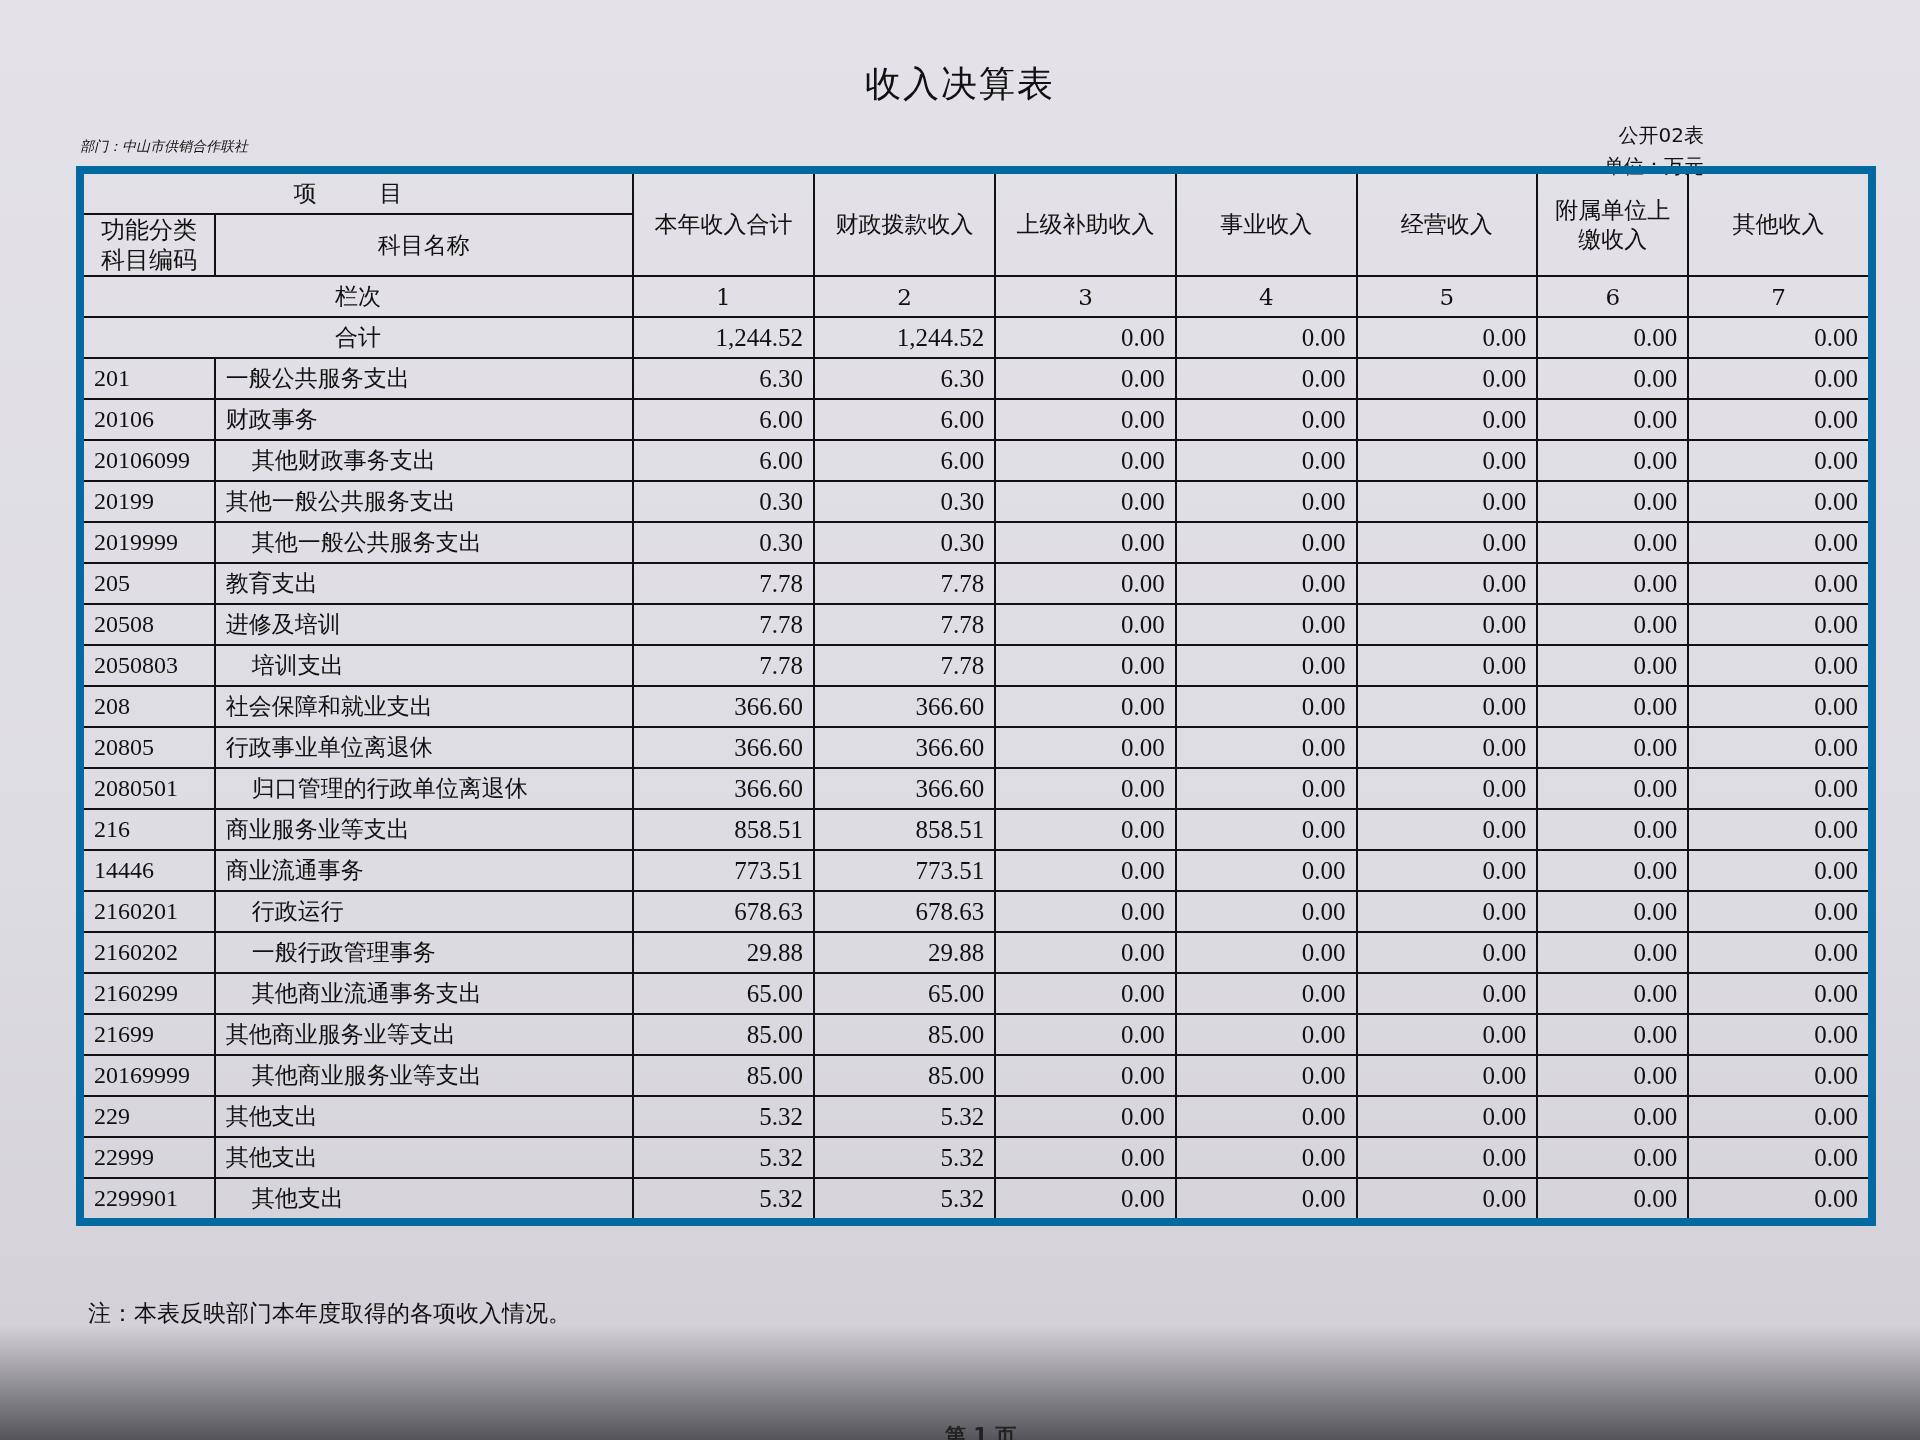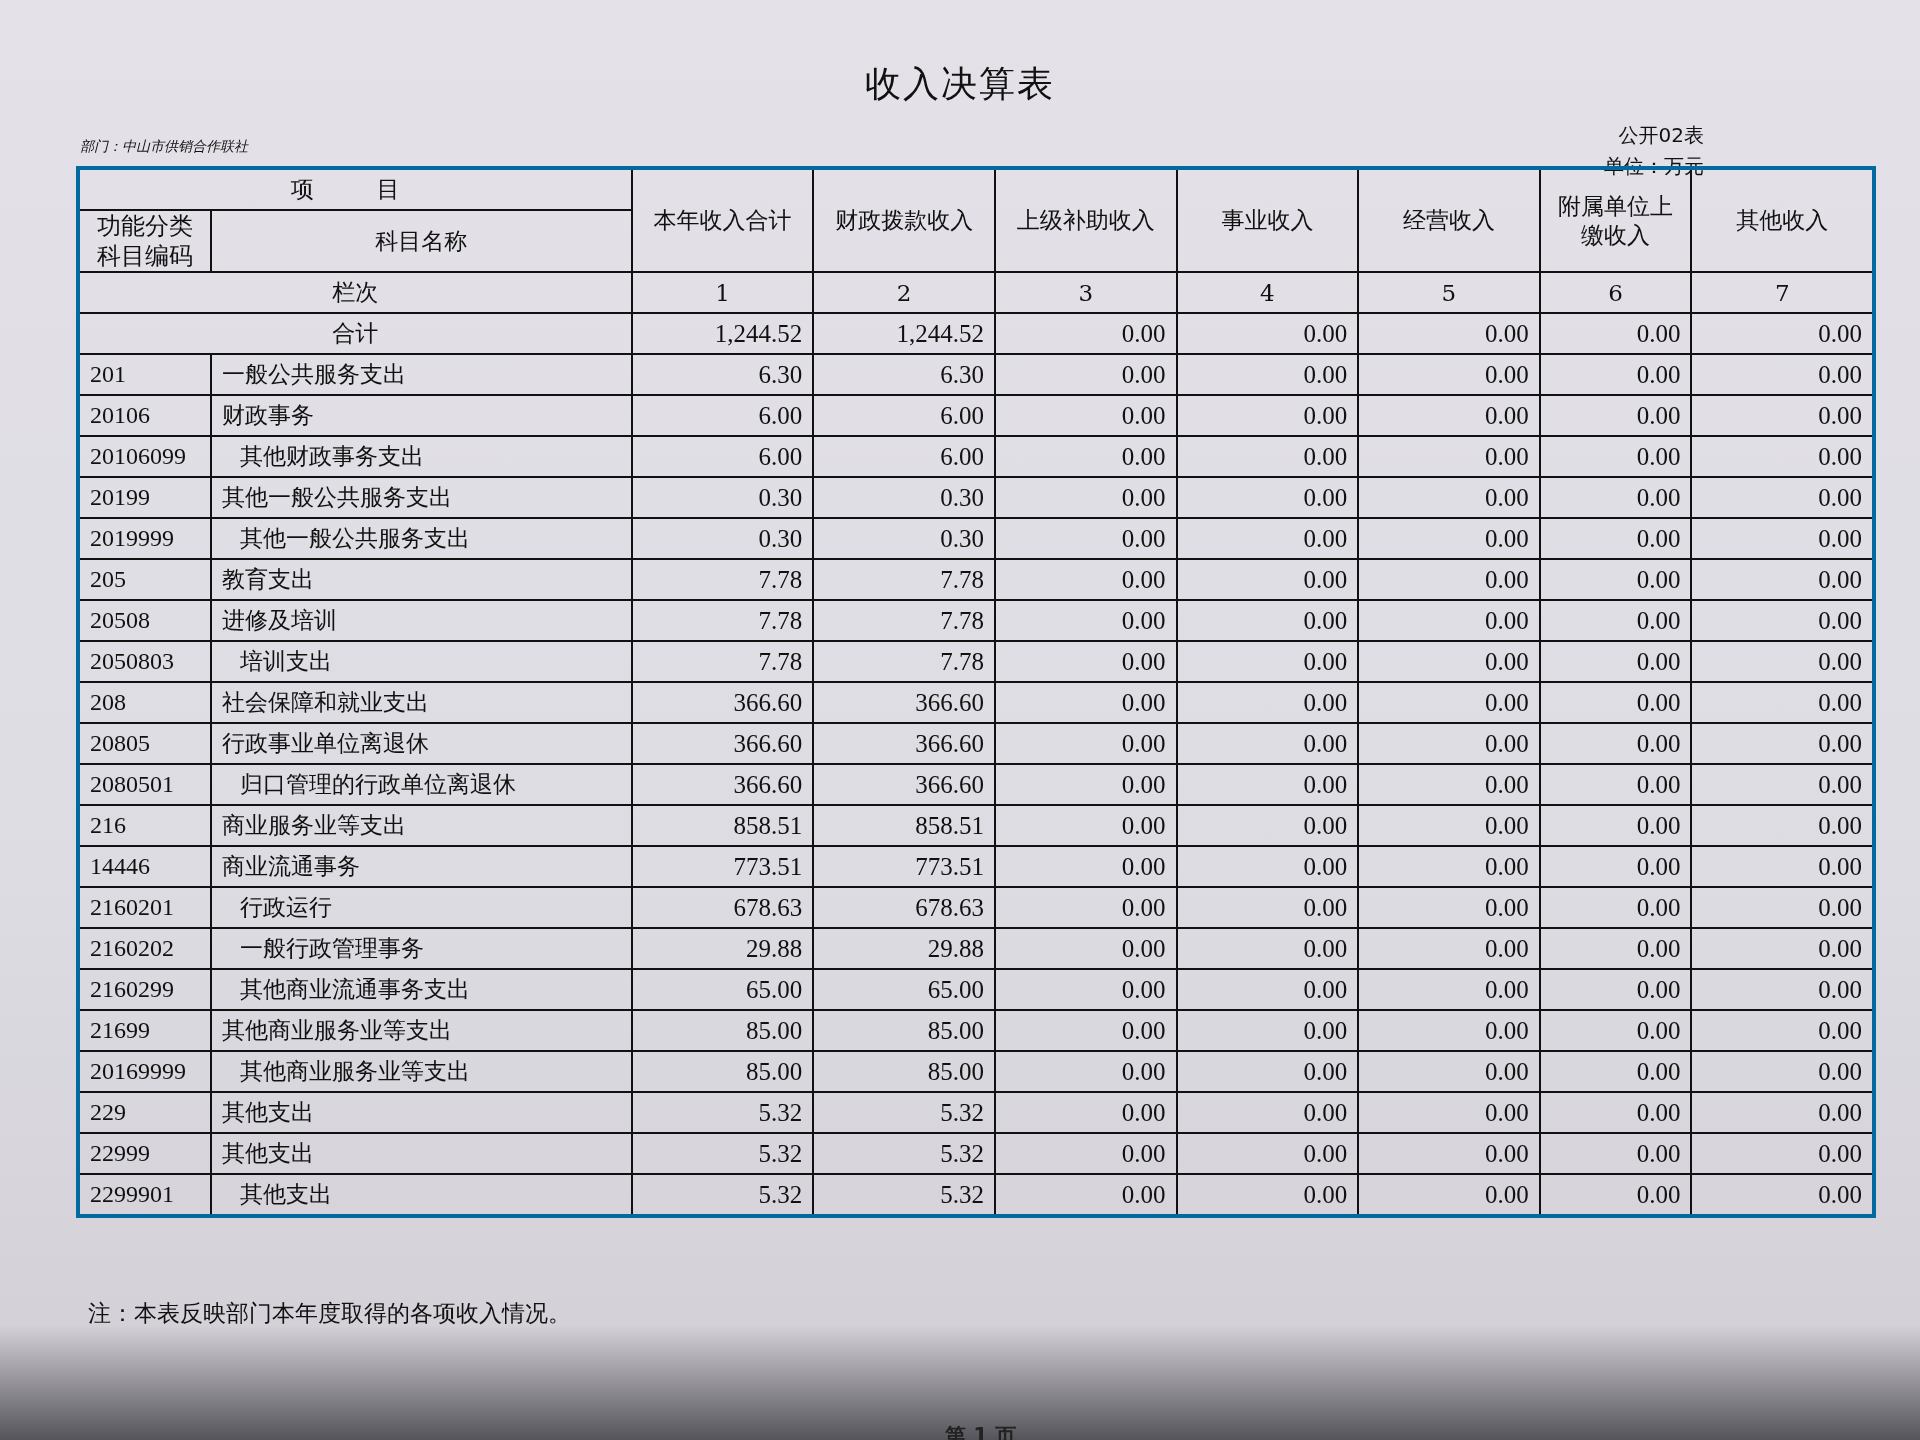--- a/index.html
+++ b/index.html
@@ -26,40 +26,40 @@
     position: absolute; right: 52px; top: 122px; font-size: 20px; text-align: right;
     font-family: "DejaVu Sans", sans-serif;
   }
   .unit {
     position: absolute; right: 52px; top: 153px; font-size: 20px; text-align: right;
     font-family: Liberation Mono, monospace;
   }
   table.report {
     position: absolute; left: 76px; top: 166px; width: 1800px;
     border-collapse: collapse;
-    border: 4px solid #0369a1;
+    border: 8px solid #0369a1;
     font-size: 23px;
   }
   table.report td, table.report th {
     border: 2px solid #111;
     padding: 0 10px;
     font-weight: normal;
     height: 39px;
   }
   th.hdr { text-align: center; line-height: 1.25; }
   th.item-top { height: 50px; letter-spacing: 20px; }
   th.code-hdr { width: 110px; height: 98px; font-size: 24px; }
   th.name-hdr { width: 400px; }
   th.num-hdr { width: 160px; }
   td.colno { text-align: center; height: 46px; margin-top: 27px; }
   td.total-label { text-align: center; height: 46px; }
   td.num { text-align: right; font-family: "Liberation Serif", serif; font-size: 25px; }
   td.code { text-align: left; font-family: "Liberation Serif", serif; font-size: 24px; padding-left: 4px; }
   td.name { text-align: left; padding-left: 6px; font-family: "DejaVu Sans", sans-serif; font-size: 23px; }
-  td.name.l3 { padding-left: 28px; }
+  td.name.l3 { padding-left: 36px; }
   .note {
     position: absolute; left: 88px; top: 1298px; font-size: 23px;
     font-family: "DejaVu Sans", sans-serif;
   }
   .pageno {
     position: absolute; left: 945px; top: 1422px; font-size: 21px; font-weight: bold;
     font-family: "DejaVu Sans", sans-serif; color: #222;
   }
 </style>
 </head>

